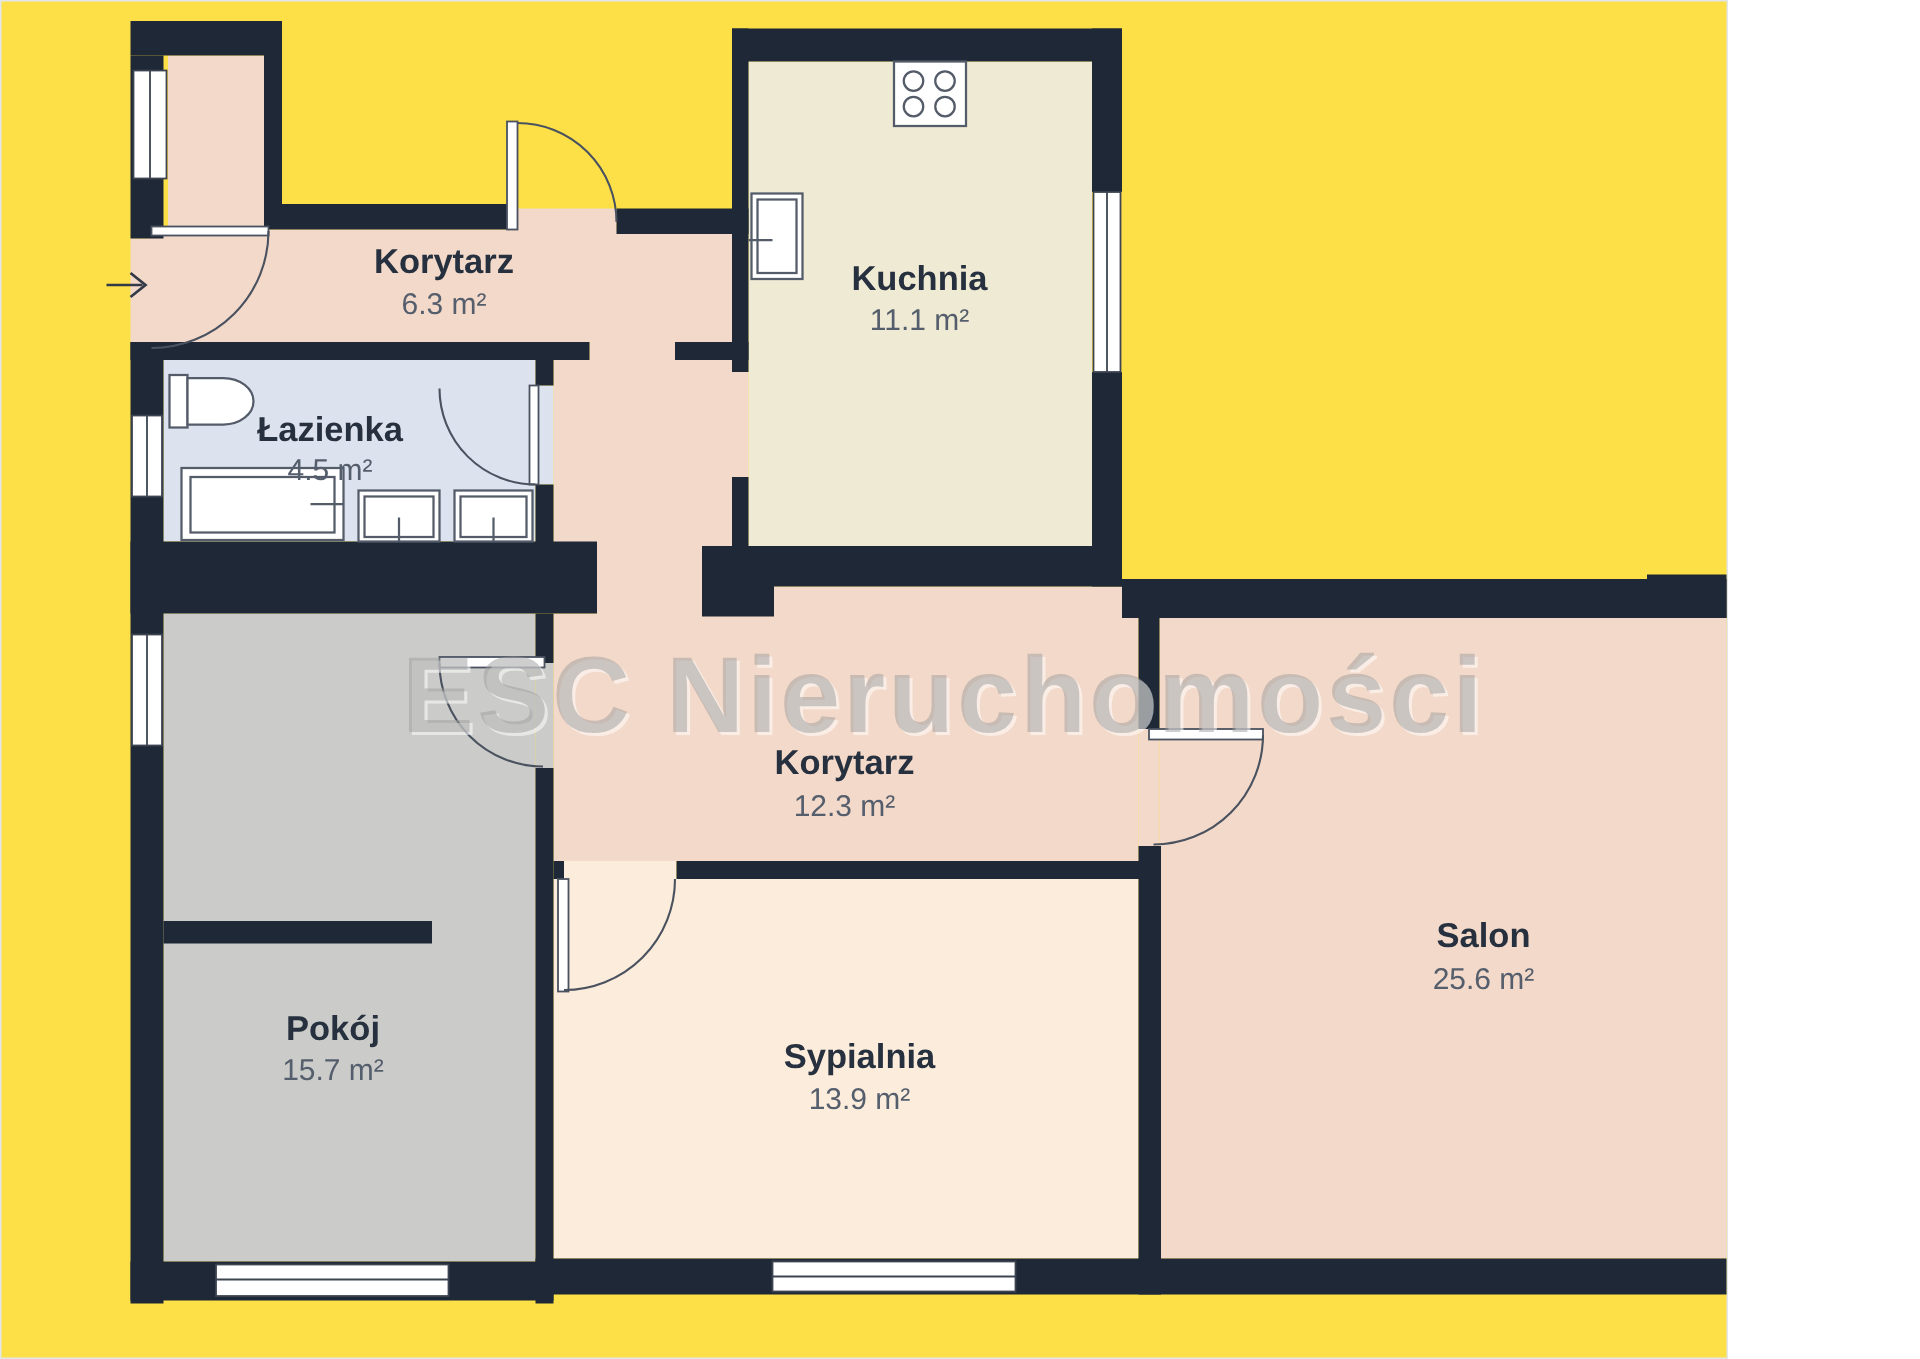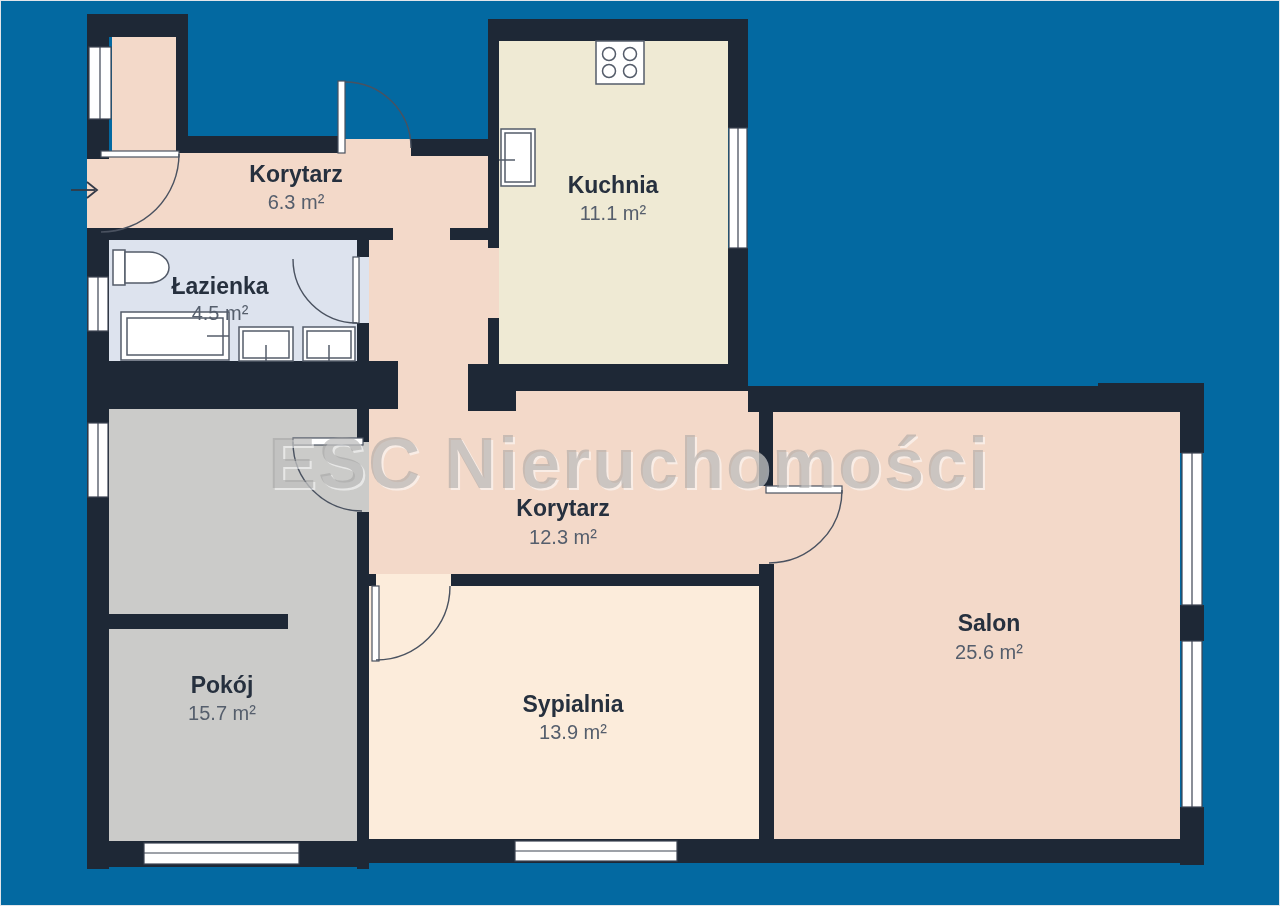--- a/index.html
+++ b/index.html
@@ -1,21 +1,21 @@
 <!DOCTYPE html>
 <html><head>
 <meta charset="utf-8">
 <style>
   html,body{margin:0;padding:0;background:#ffffff;}
   .canvas{
     position:relative;
-    width:1280px;height:906px;
+    width:1152px;height:906px;
     box-sizing:border-box;
     border:1px solid #e2e5ea;
-    background:#0369a1;
+    background:#fde047;
     font-family:"Liberation Sans", sans-serif;
     overflow:hidden;
   }
   svg{display:block;}
   .room-name{
     font-family:"Liberation Sans", sans-serif;
     font-weight:700;font-size:23px;fill:#26303e;
   }
   .room-area{
     font-family:"Liberation Sans", sans-serif;

